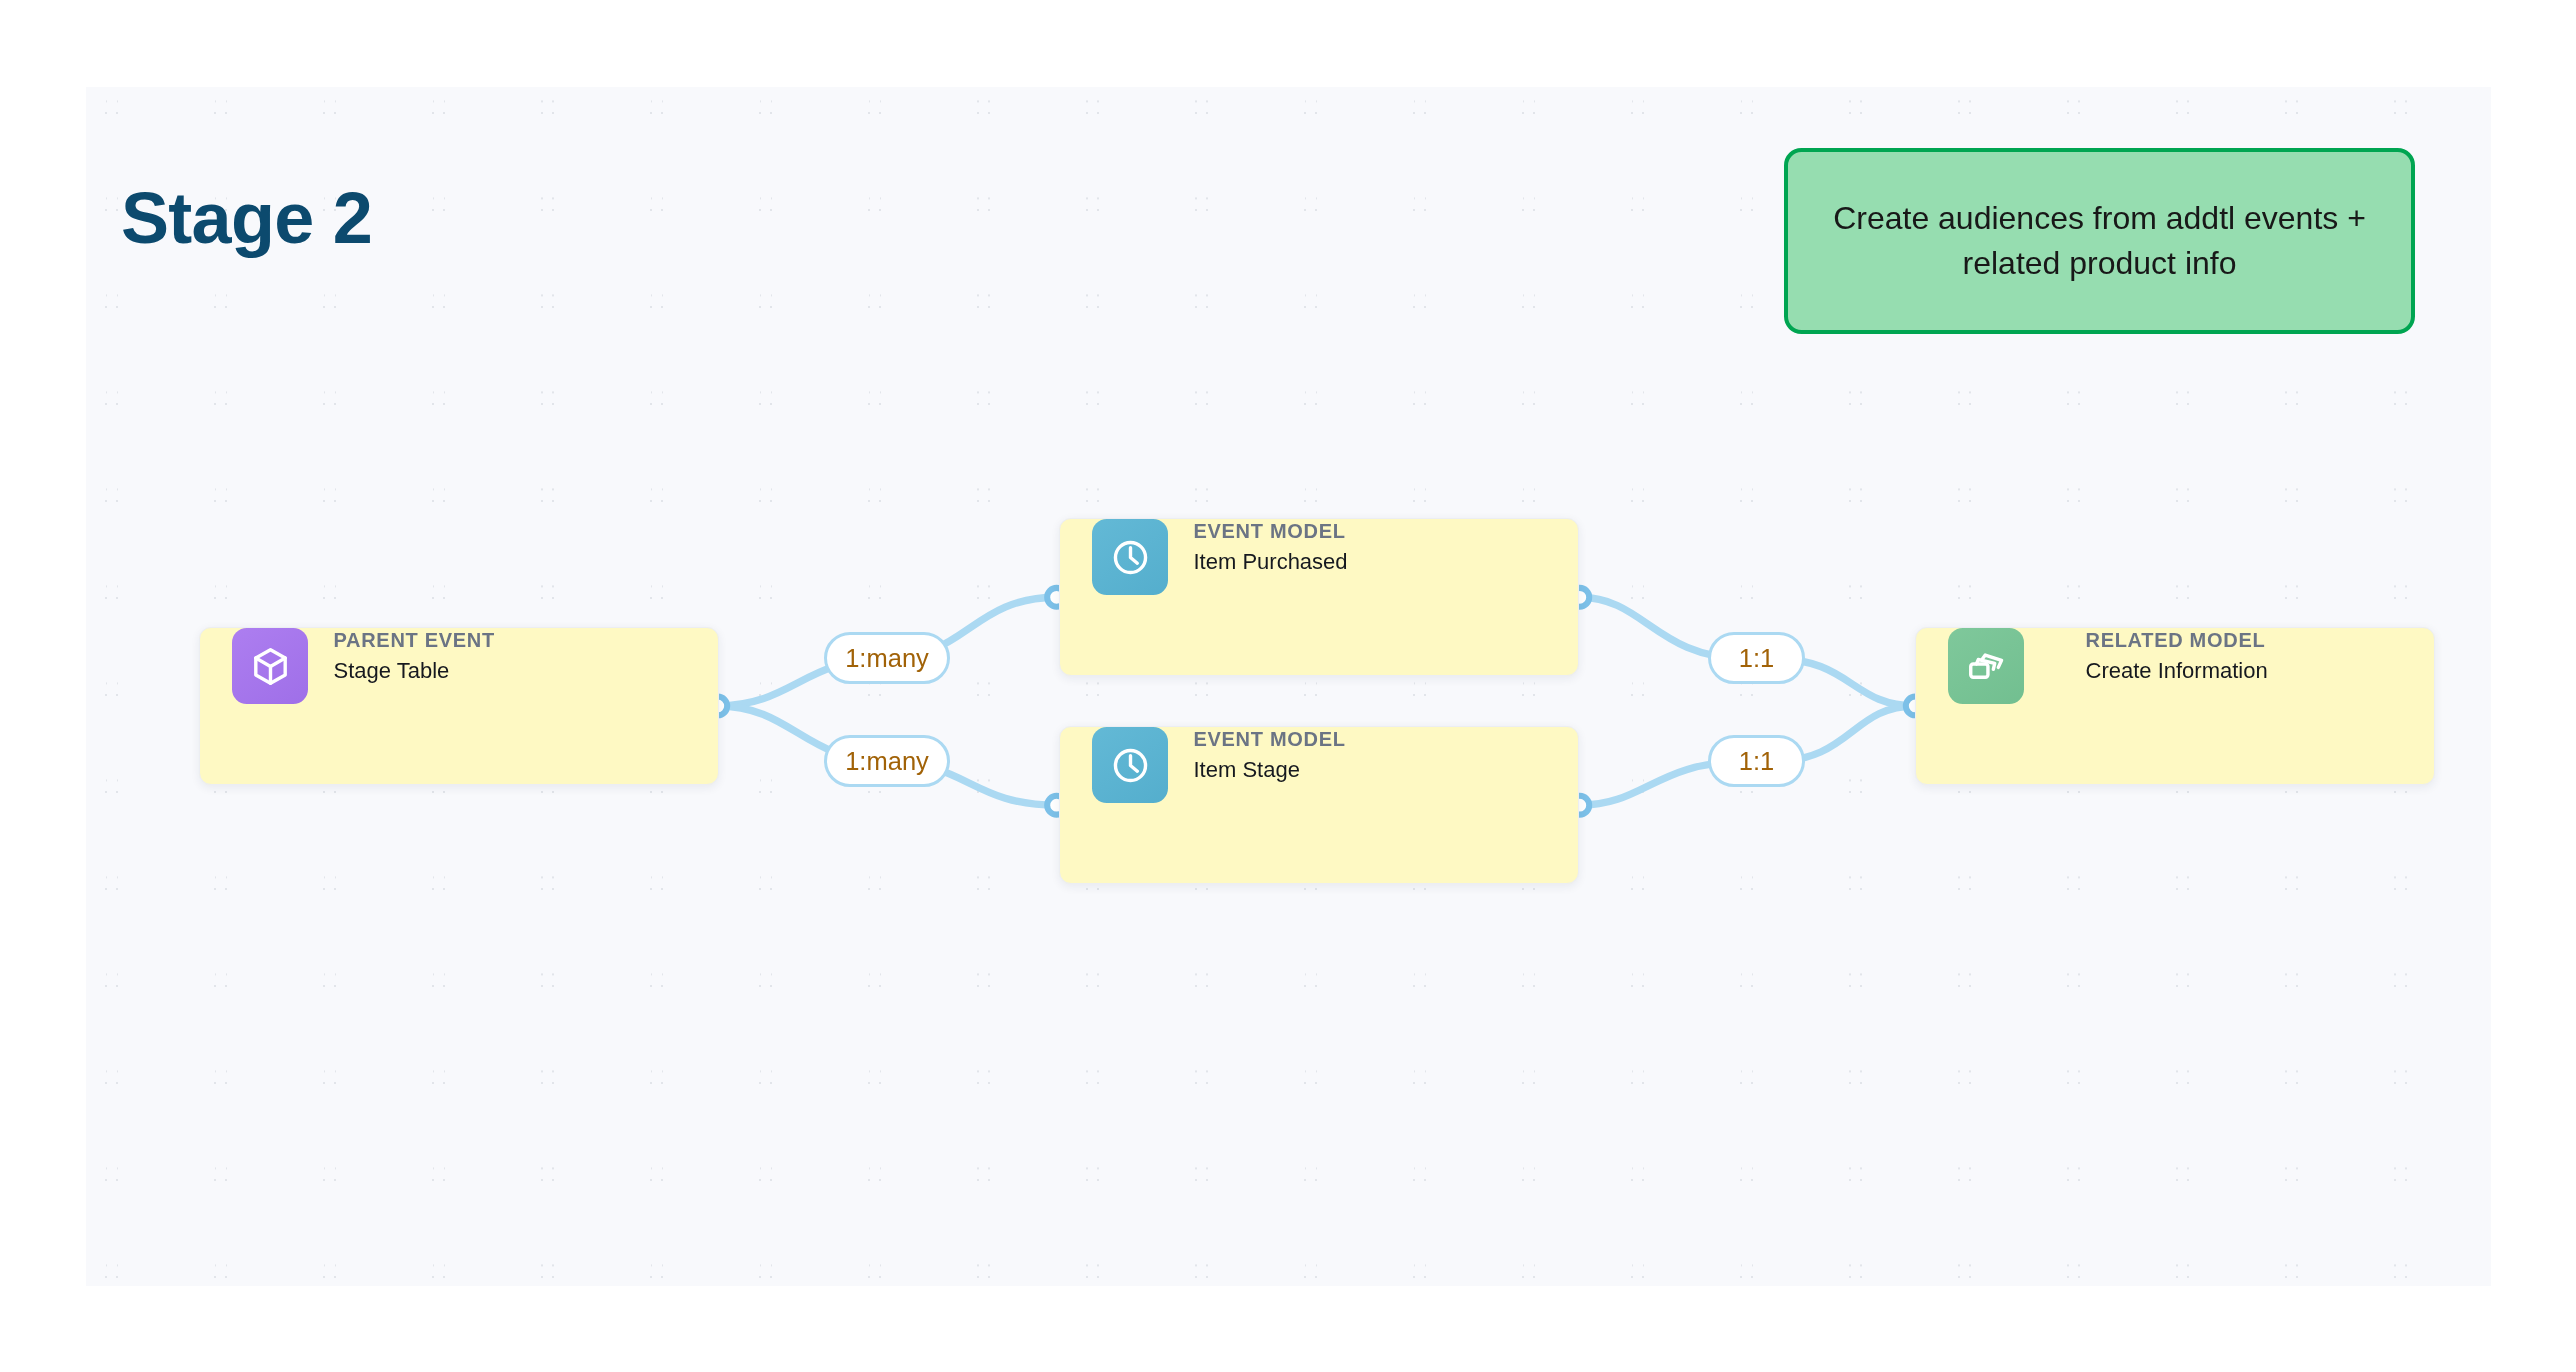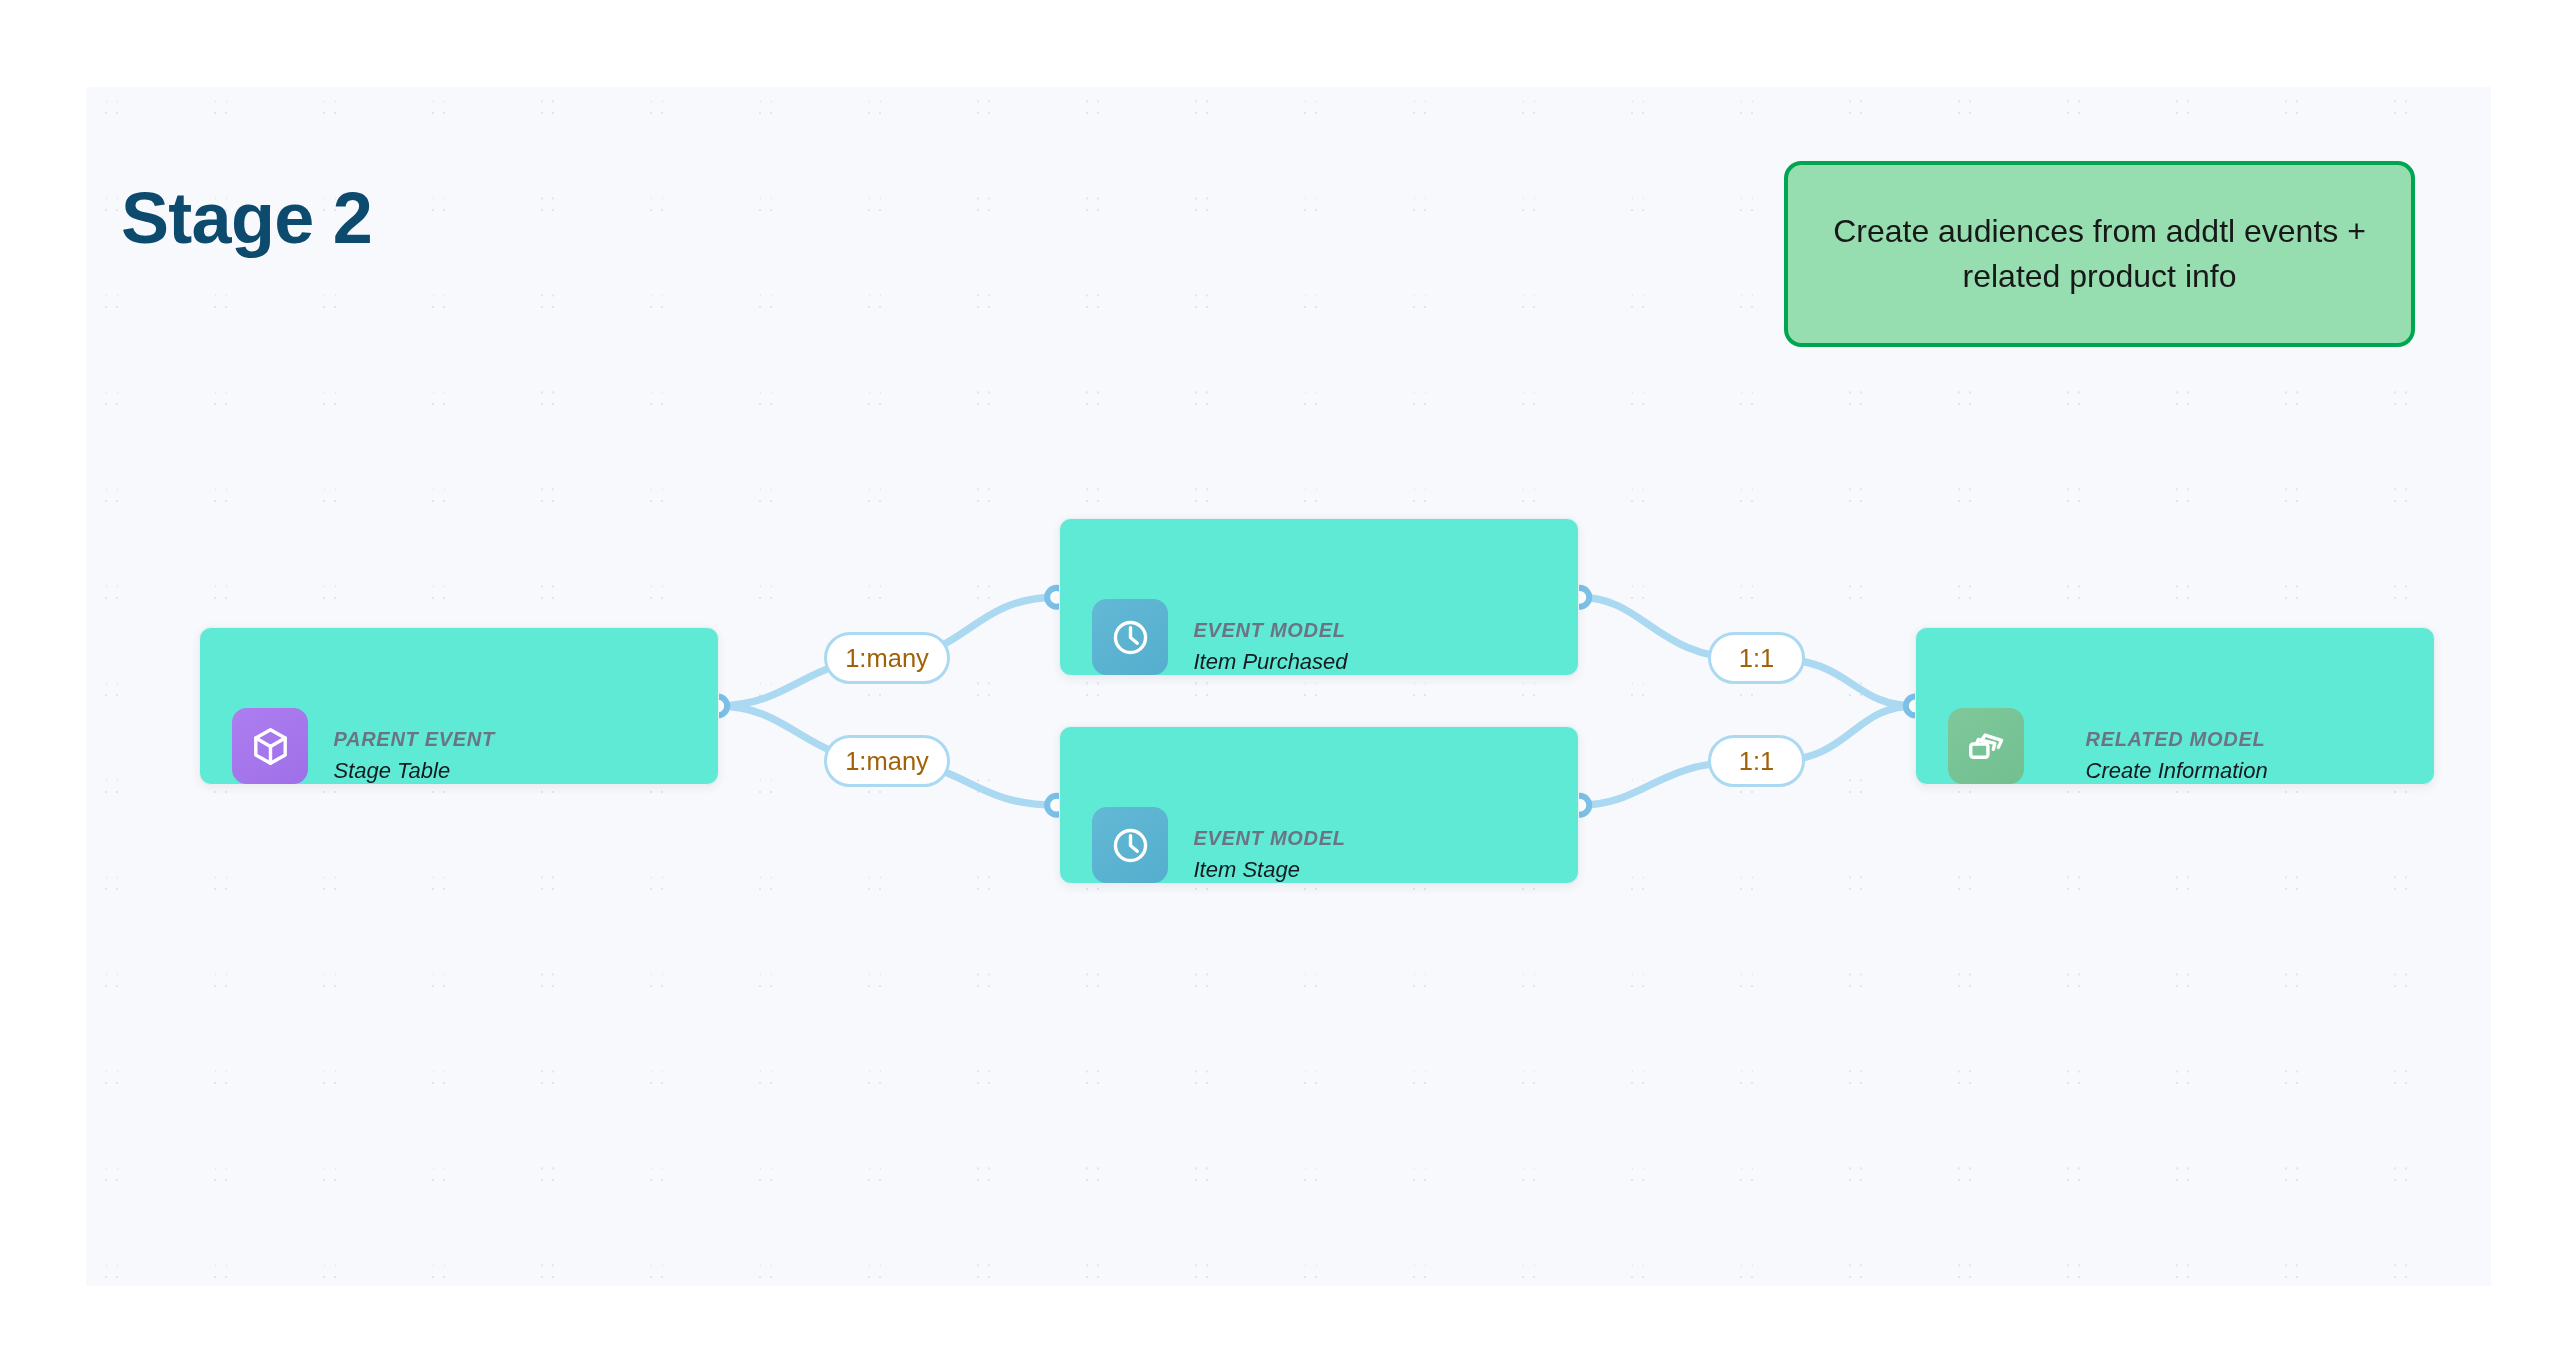--- a/index.html
+++ b/index.html
@@ -43,21 +43,21 @@
     color: #0c4a6e;
     letter-spacing: -0.7px;
     line-height: 1;
     white-space: nowrap;
   }
 
   
   #callout {
     position: absolute;
     left: 1784px;
-    top: 161px;
+    top: 148px;
     width: 631px;
     height: 186px;
     box-sizing: border-box;
     background: #96ddb0;
     border: 4px solid #00a551;
     border-radius: 17.4px;
     display: flex;
     align-items: center;
     justify-content: center;
     text-align: center;
@@ -102,28 +102,27 @@
     justify-content: center;
     font-size: 25.5px;
     color: #a16207;
     white-space: nowrap;
   }
 
   
   .node-card {
     position: absolute;
     box-sizing: border-box;
-    background: #5eead4;
+    background: #fef9c3;
     border: 1.3px solid #eceef2;
     border-radius: 12px;
     box-shadow: 0 2.7px 9.4px rgba(25, 40, 70, 0.07);
     display: flex;
-    align-items: flex-end;
+    align-items: flex-start;
     padding-left: 32px;
-    font-style: italic;
   }
   .node-icon {
     width: 76px;
     height: 76px;
     min-width: 76px;
     border-radius: 14.8px;
     display: flex;
     align-items: center;
     justify-content: center;
     margin-right: 25.5px;

